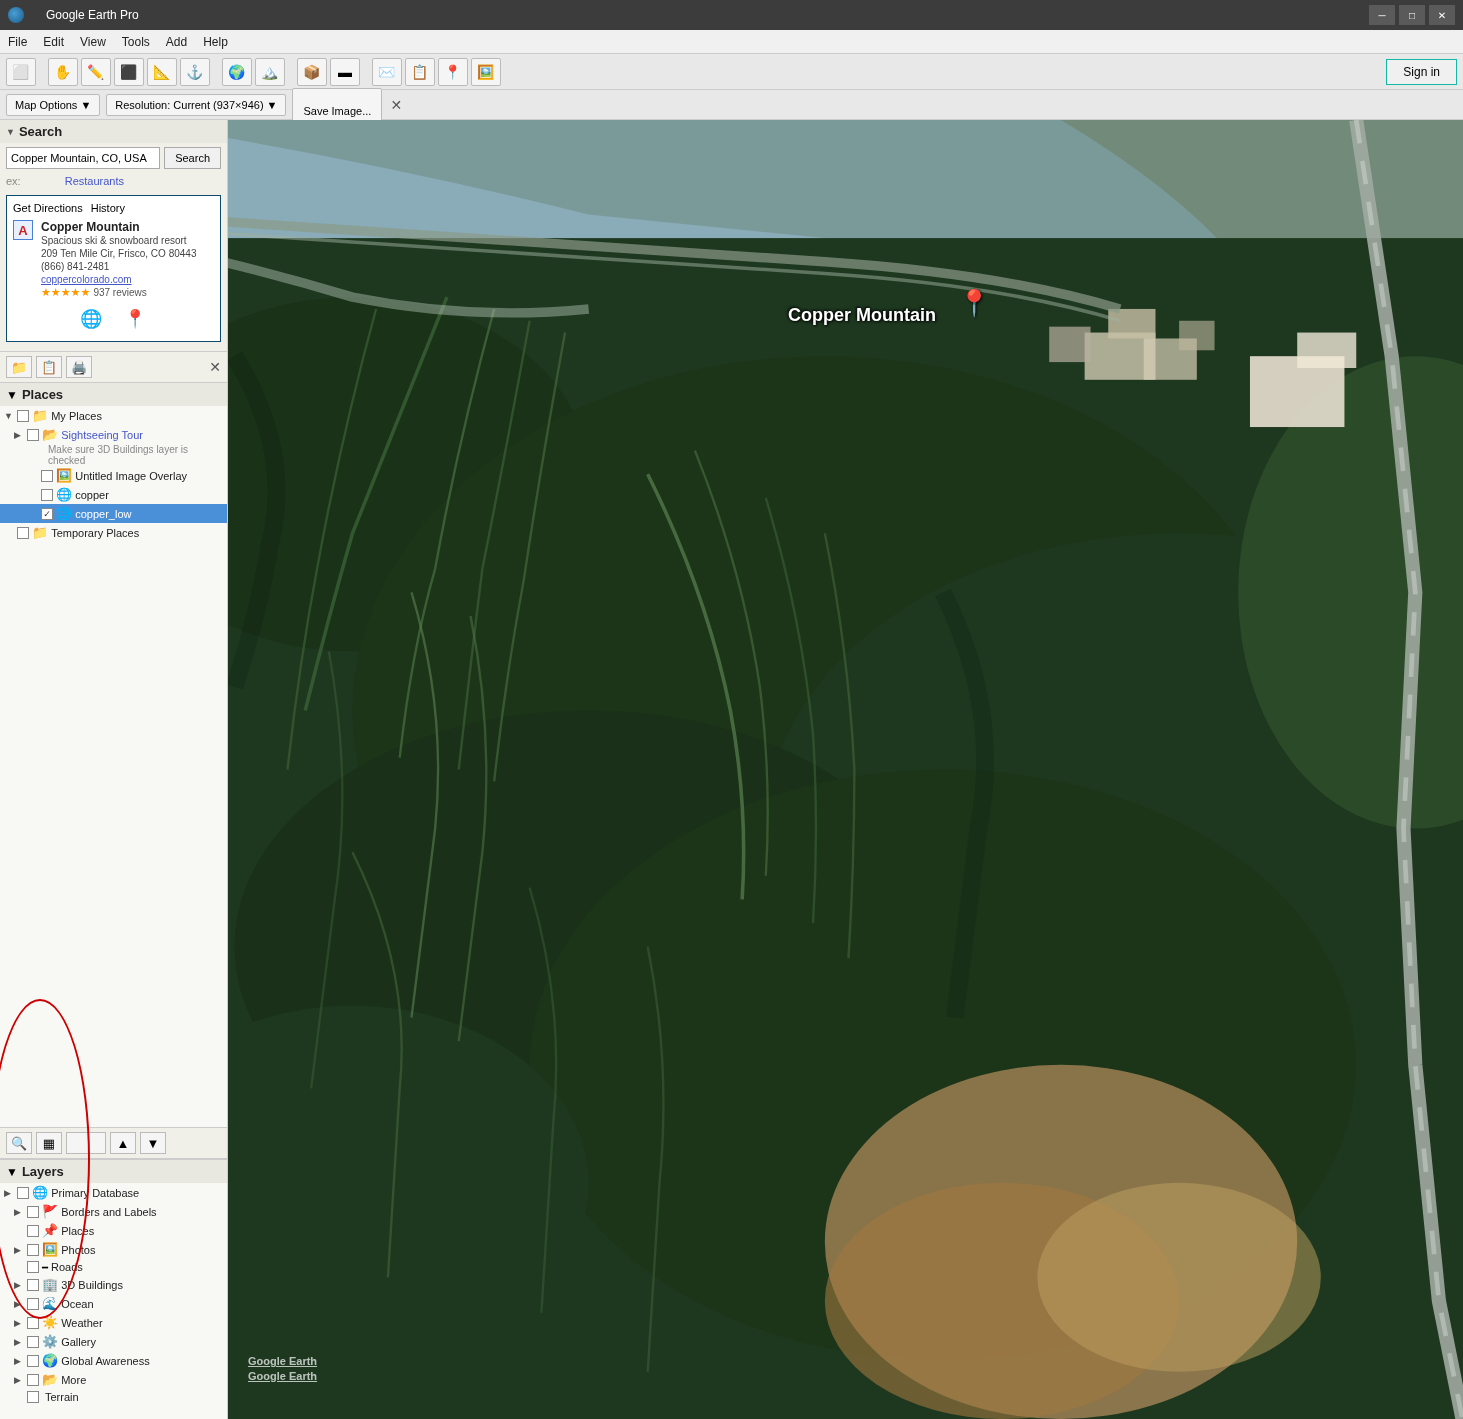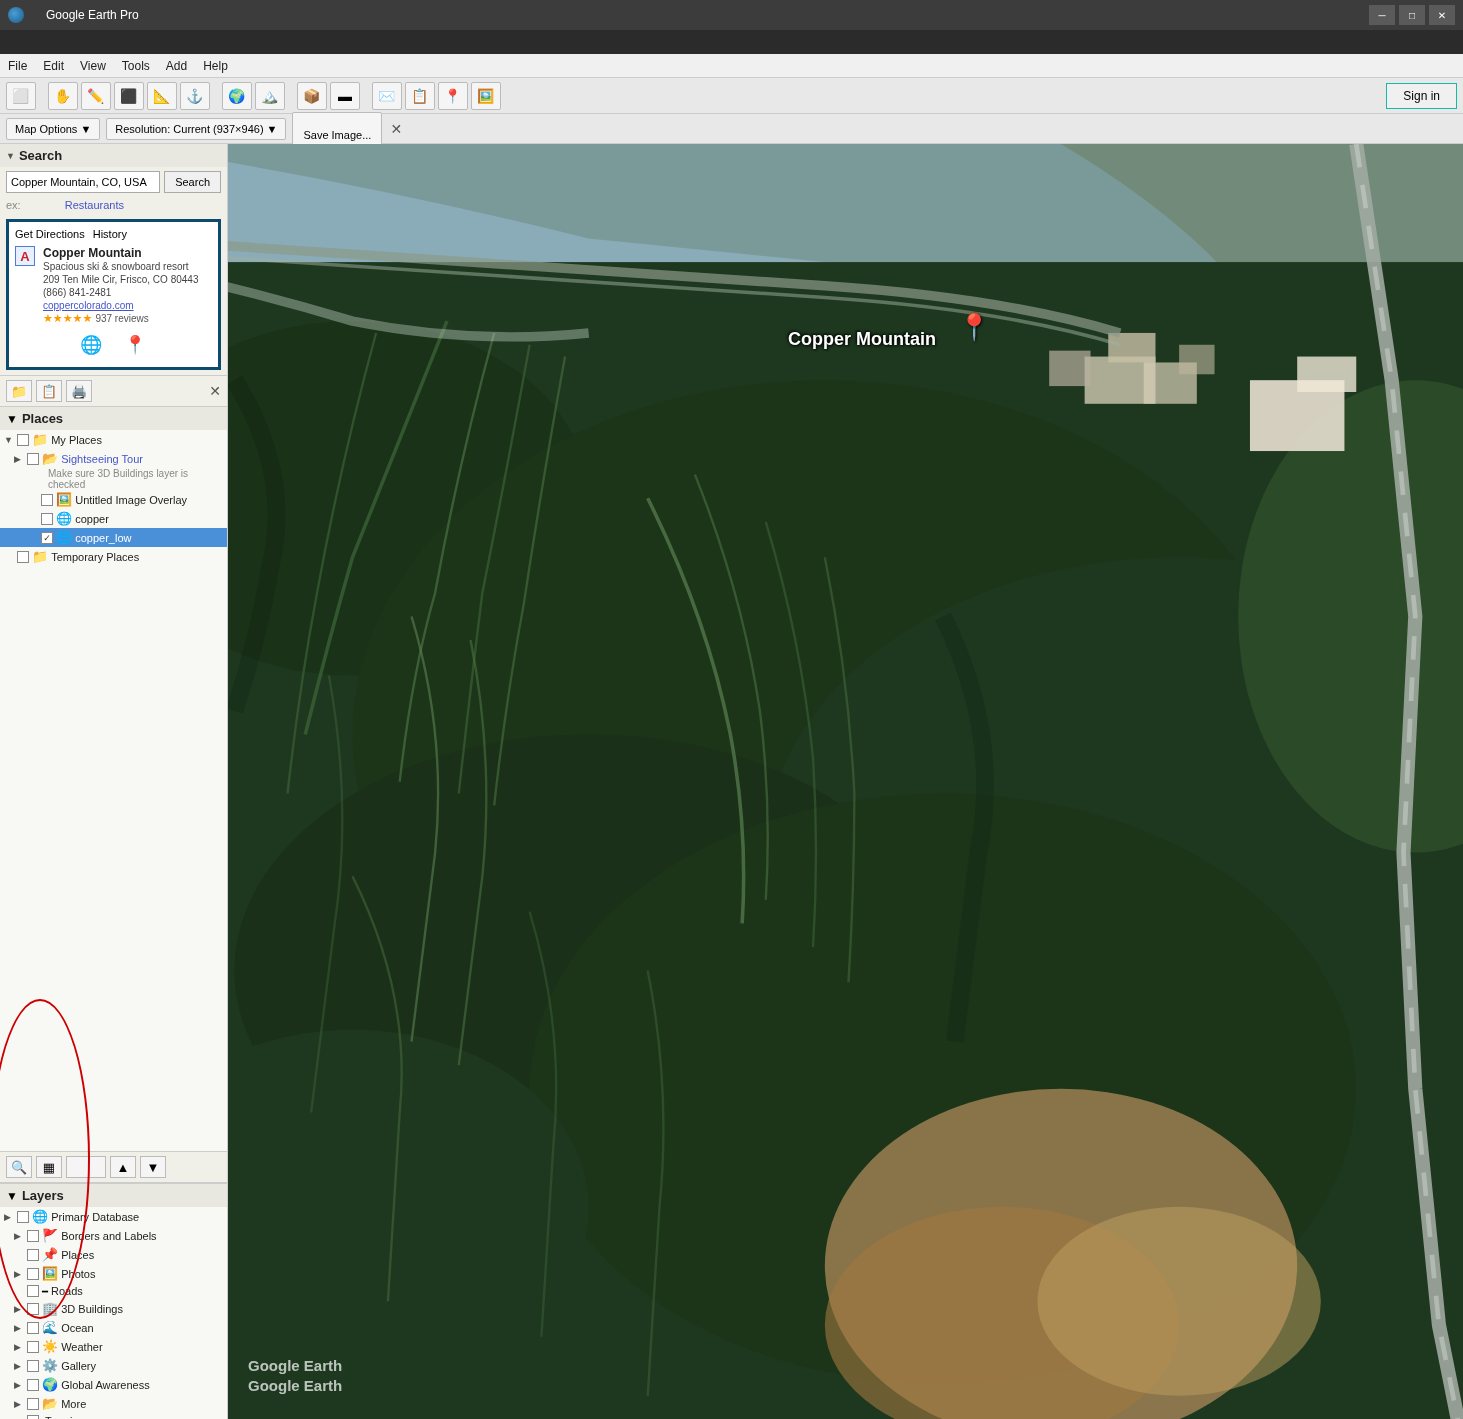--- a/index.html
+++ b/index.html
@@ -48,21 +48,20 @@
     }
 
     
     #menu-bar {
       height: 24px;
       background: #f0f0f0;
       display: flex;
       align-items: center;
       border-bottom: 1px solid #ccc;
       font-size: 12px;
-      margin-top: 24px;
     }
     #menu-bar span {
       padding: 2px 8px;
       cursor: pointer;
       color: #222;
     }
 
     
     #toolbar {
       height: 36px;
@@ -208,21 +207,21 @@
     #search-nav .nav-link {
       color: #4455cc;
       cursor: pointer;
       text-decoration: none;
       margin-left: 24px;
     }
 
     
     #search-results {
       background: #fff;
-      border: 3px solid #0c4a6e;
+      border: 1px solid #0c4a6e;
       margin: 4px 6px;
       padding: 6px;
       font-size: 11px;
     }
     .result-item {
       display: flex;
       gap: 8px;
       align-items: flex-start;
     }
     .result-letter {
@@ -427,27 +426,28 @@
       position: absolute;
       font-size: 24px;
       color: #cc0000;
       text-shadow: 1px 1px 3px #000;
       pointer-events: none;
     }
 
     
     #ge-watermark {
       position: absolute;
-      bottom: 48px;
+      bottom: 36px;
       left: 20px;
       color: rgba(255,255,255,0.7);
-      font-size: 15px;
+      font-size: 11px;
       font-weight: bold;
       pointer-events: none;
       line-height: 1.3;
+      text-decoration: underline;
     }
 
     
     #red-circle {
       position: absolute;
       left: -10px;
       bottom: 100px;
       width: 100px;
       height: 320px;
       border: 2px solid #cc0000;

